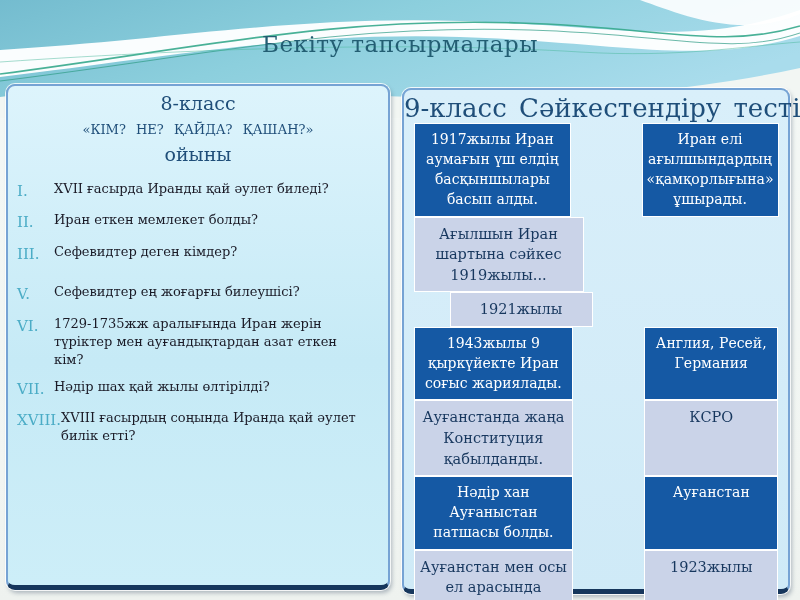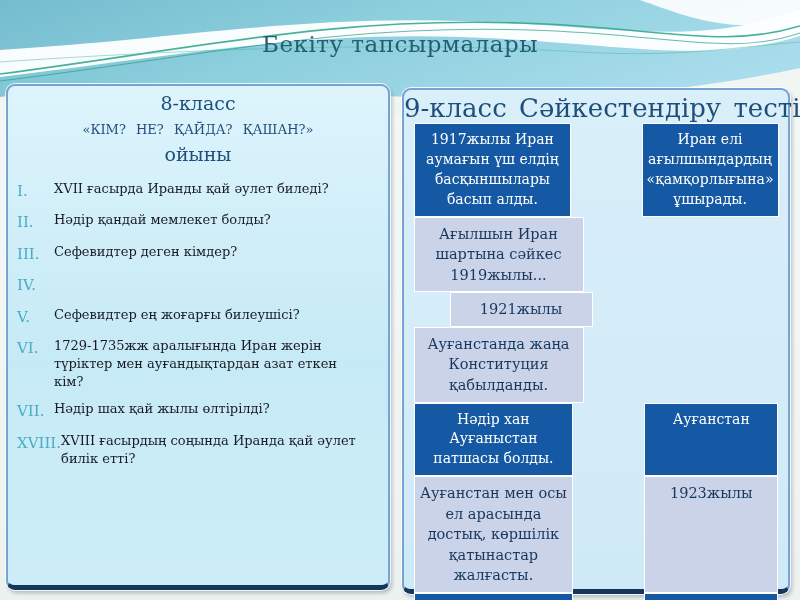--- a/index.html
+++ b/index.html
@@ -96,28 +96,27 @@
       <div class="lp-h2">«КІМ? НЕ? ҚАЙДА? ҚАШАН?»</div>
       <div class="lp-h3">ойыны</div>
     </div>
     <ol class="q-list" id="qList">
         <li class="q-item">
           <span class="q-num">I.</span>
           <span class="q-text">XVII ғасырда Иранды қай әулет биледі?</span>
         </li>
         <li class="q-item">
           <span class="q-num">II.</span>
-          <span class="q-text">Нәдір қандай мемлекет болды?</span>
+          <span class="q-text">Иран еткен мемлекет болды?</span>
         </li>
         <li class="q-item">
           <span class="q-num">III.</span>
           <span class="q-text">Сефевидтер деген кімдер?</span>
         </li>
         <li class="q-item">
-          <span class="q-num">IV.</span>
         </li>
         <li class="q-item">
           <span class="q-num">V.</span>
           <span class="q-text">Сефевидтер  ең жоғарғы билеушісі?</span>
         </li>
         <li class="q-item">
           <span class="q-num">VI.</span>
           <span class="q-text">1729-1735жж  аралығында Иран жерін түріктер мен ауғандықтардан азат еткен кім?</span>
         </li>
         <li class="q-item">
@@ -137,23 +136,29 @@
         <div class="t-row dark">
           <div class="t-cell c-left">1917жылы Иран аумағын үш елдің басқыншылары басып алды.</div>
           <div class="t-gap"></div>
           <div class="t-cell c-right">Иран елі ағылшындардың «қамқорлығына» ұшырады.</div>
         </div>
         <div class="t-row light">
           <div class="t-cell c-left">Ағылшын Иран шартына сәйкес 1919жылы...</div>
           <div class="t-gap"></div>
           <div class="t-cell c-right">1921жылы</div>
         </div>
+        <div class="t-row dark">
+          <div class="t-cell c-left">1943жылы 9 қыркүйекте Иран соғыс жариялады.</div>
+          <div class="t-gap"></div>
+          <div class="t-cell c-right">Англия, Ресей, Германия</div>
+        </div>
         <div class="t-row light">
           <div class="t-cell c-left">Ауғанстанда жаңа Конституция қабылданды.</div>
           <div class="t-gap"></div>
+          <div class="t-cell c-right">КСРО</div>
         </div>
         <div class="t-row dark">
           <div class="t-cell c-left">Нәдір хан Ауғаныстан патшасы болды.</div>
           <div class="t-gap"></div>
           <div class="t-cell c-right">Ауғанстан</div>
         </div>
         <div class="t-row light">
           <div class="t-cell c-left">Ауғанстан мен осы ел арасында достық, көршілік қатынастар жалғасты.</div>
           <div class="t-gap"></div>
           <div class="t-cell c-right">1923жылы</div>

